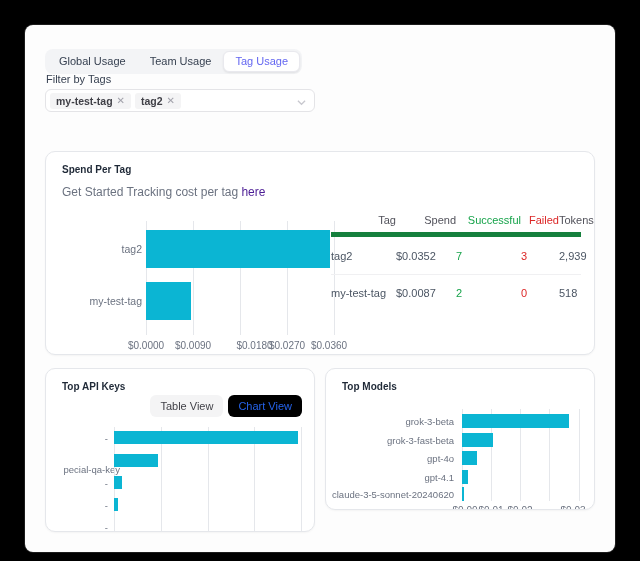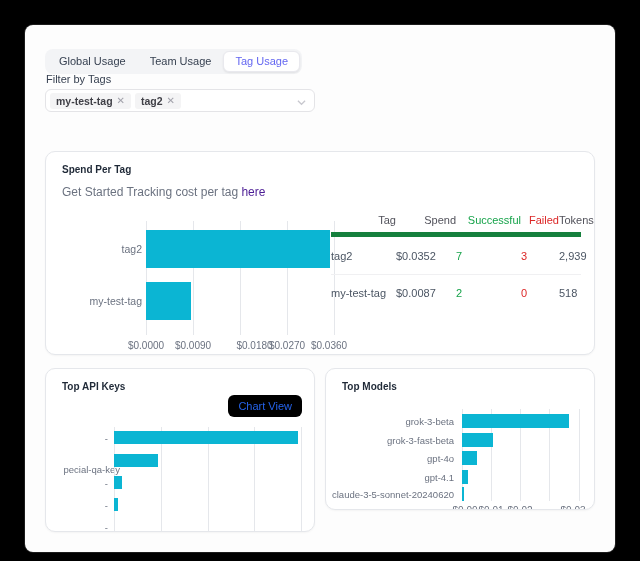--- a/index.html
+++ b/index.html
@@ -151,20 +151,21 @@
         <div class="c-green">2</div>
         <div class="c-red">0</div>
         <div>518</div>
       </div>
     </div>
   </div>
 
   <div class="card" id="card-keys" style="left:20px; top:343px;">
     <div class="card-title">Top API Keys</div>
     <div class="view-btns">
+      <button class="vbtn plain">Table View</button>
       <button class="vbtn blue">Chart View</button>
     </div>
 
     <div id="keys-chart">
       <div class="ylab" style="top:69px; right:206px;">-</div>
       <div class="ylab" style="top:92px; right:194px;margin-top:8px;">pecial-qa-key</div>
       <div class="ylab" style="top:114px; right:206px;">-</div>
       <div class="ylab" style="top:136px; right:206px;">-</div>
       <div class="ylab" style="top:158px; right:206px;">-</div>
 

